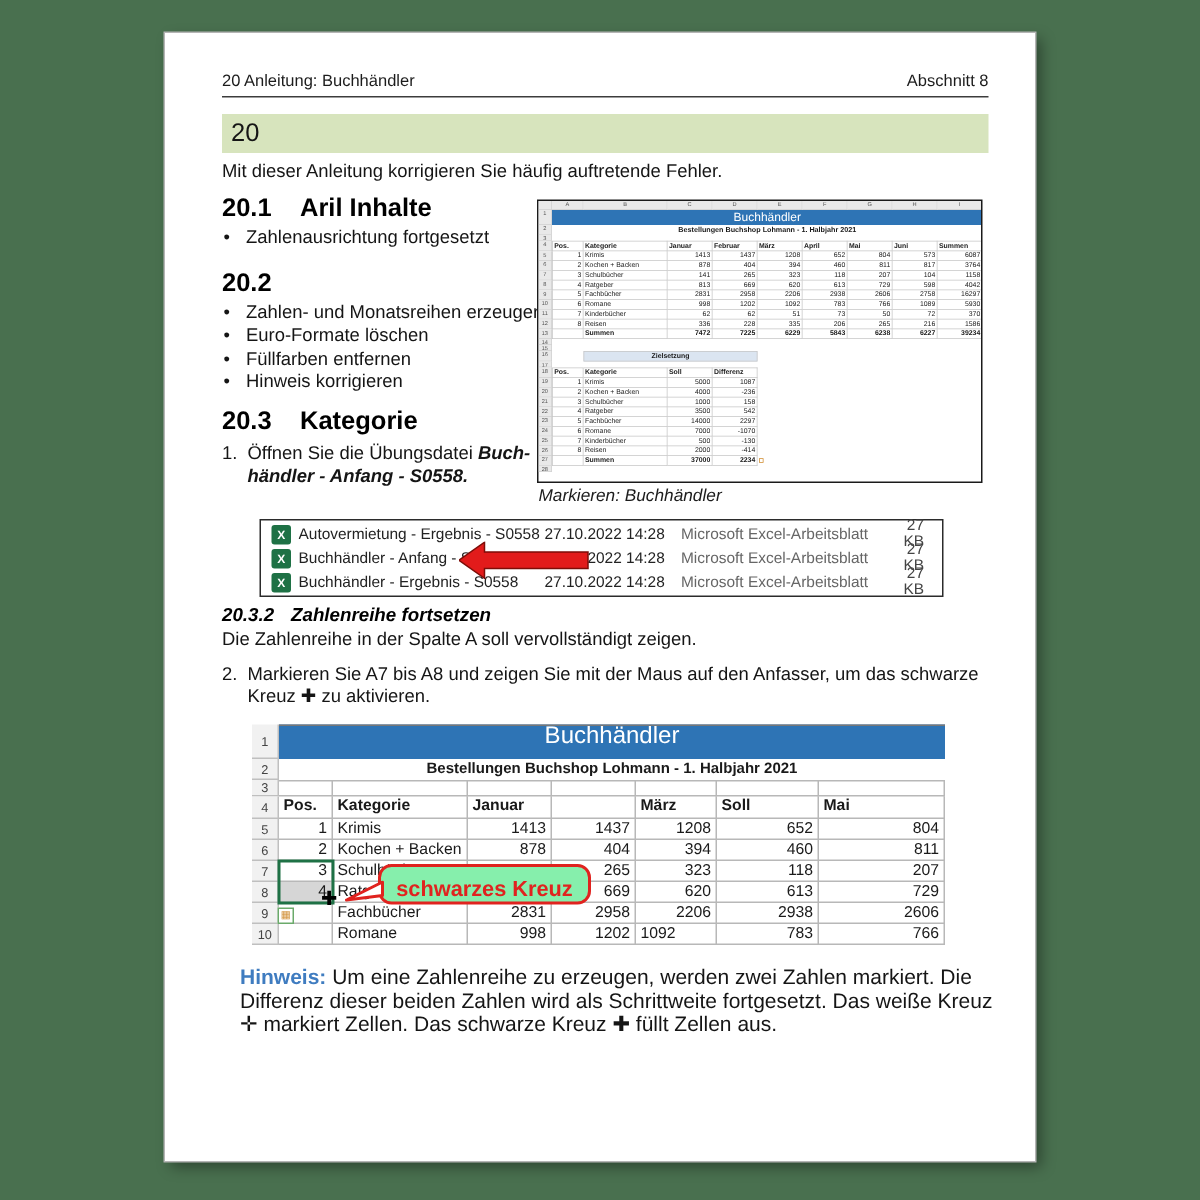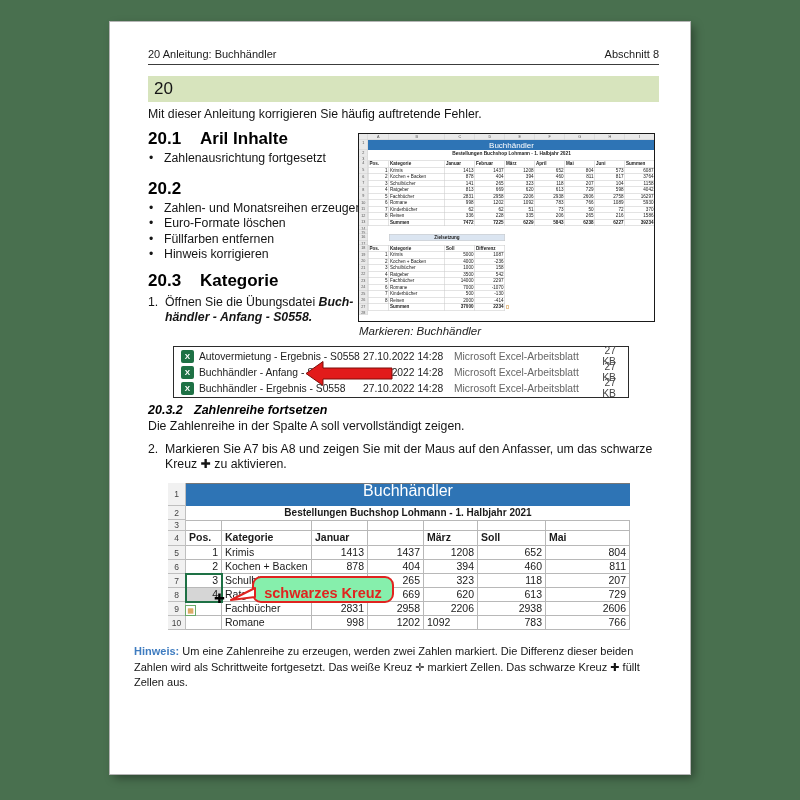--- a/index.html
+++ b/index.html
@@ -93,21 +93,21 @@
   .fill-cross{position:absolute;left:46px;top:109px;font-size:13px;line-height:13px;color:#000;z-index:6}
   .autofill-tag{position:absolute;left:17px;top:122px;width:11px;height:11px;background:#fff;border:1px solid #6aaa6a;
                 font-size:7px;line-height:9px;text-align:center;color:#cf8a2d;z-index:5}
   .callout{position:absolute;left:84px;top:93px;width:142px;height:27px;background:#86efac;
            border:2.5px solid var(--callout_red);border-radius:9px;z-index:4;
            display:flex;align-items:flex-end;justify-content:center;
            color:var(--callout_red);font-size:14.5px;font-weight:600}
   .callout svg{position:absolute;left:-24px;top:9px}
 
   
-  .hinweis{position:absolute;left:24px;top:622px;width:513px;font-size:11px;line-height:15.5px;color:#151515}
+  .hinweis{position:absolute;left:50px;top:622px;width:513px;font-size:14px;line-height:15.5px;color:#151515}
   .hinweis .hl{color:var(--hinweis_blue);font-weight:bold}
 </style>
 </head>
 <body>
 
 <div class="screen">
   <div class="page">
 
     <div class="rheader">
       <span>20 Anleitung: Buchhändler</span>

